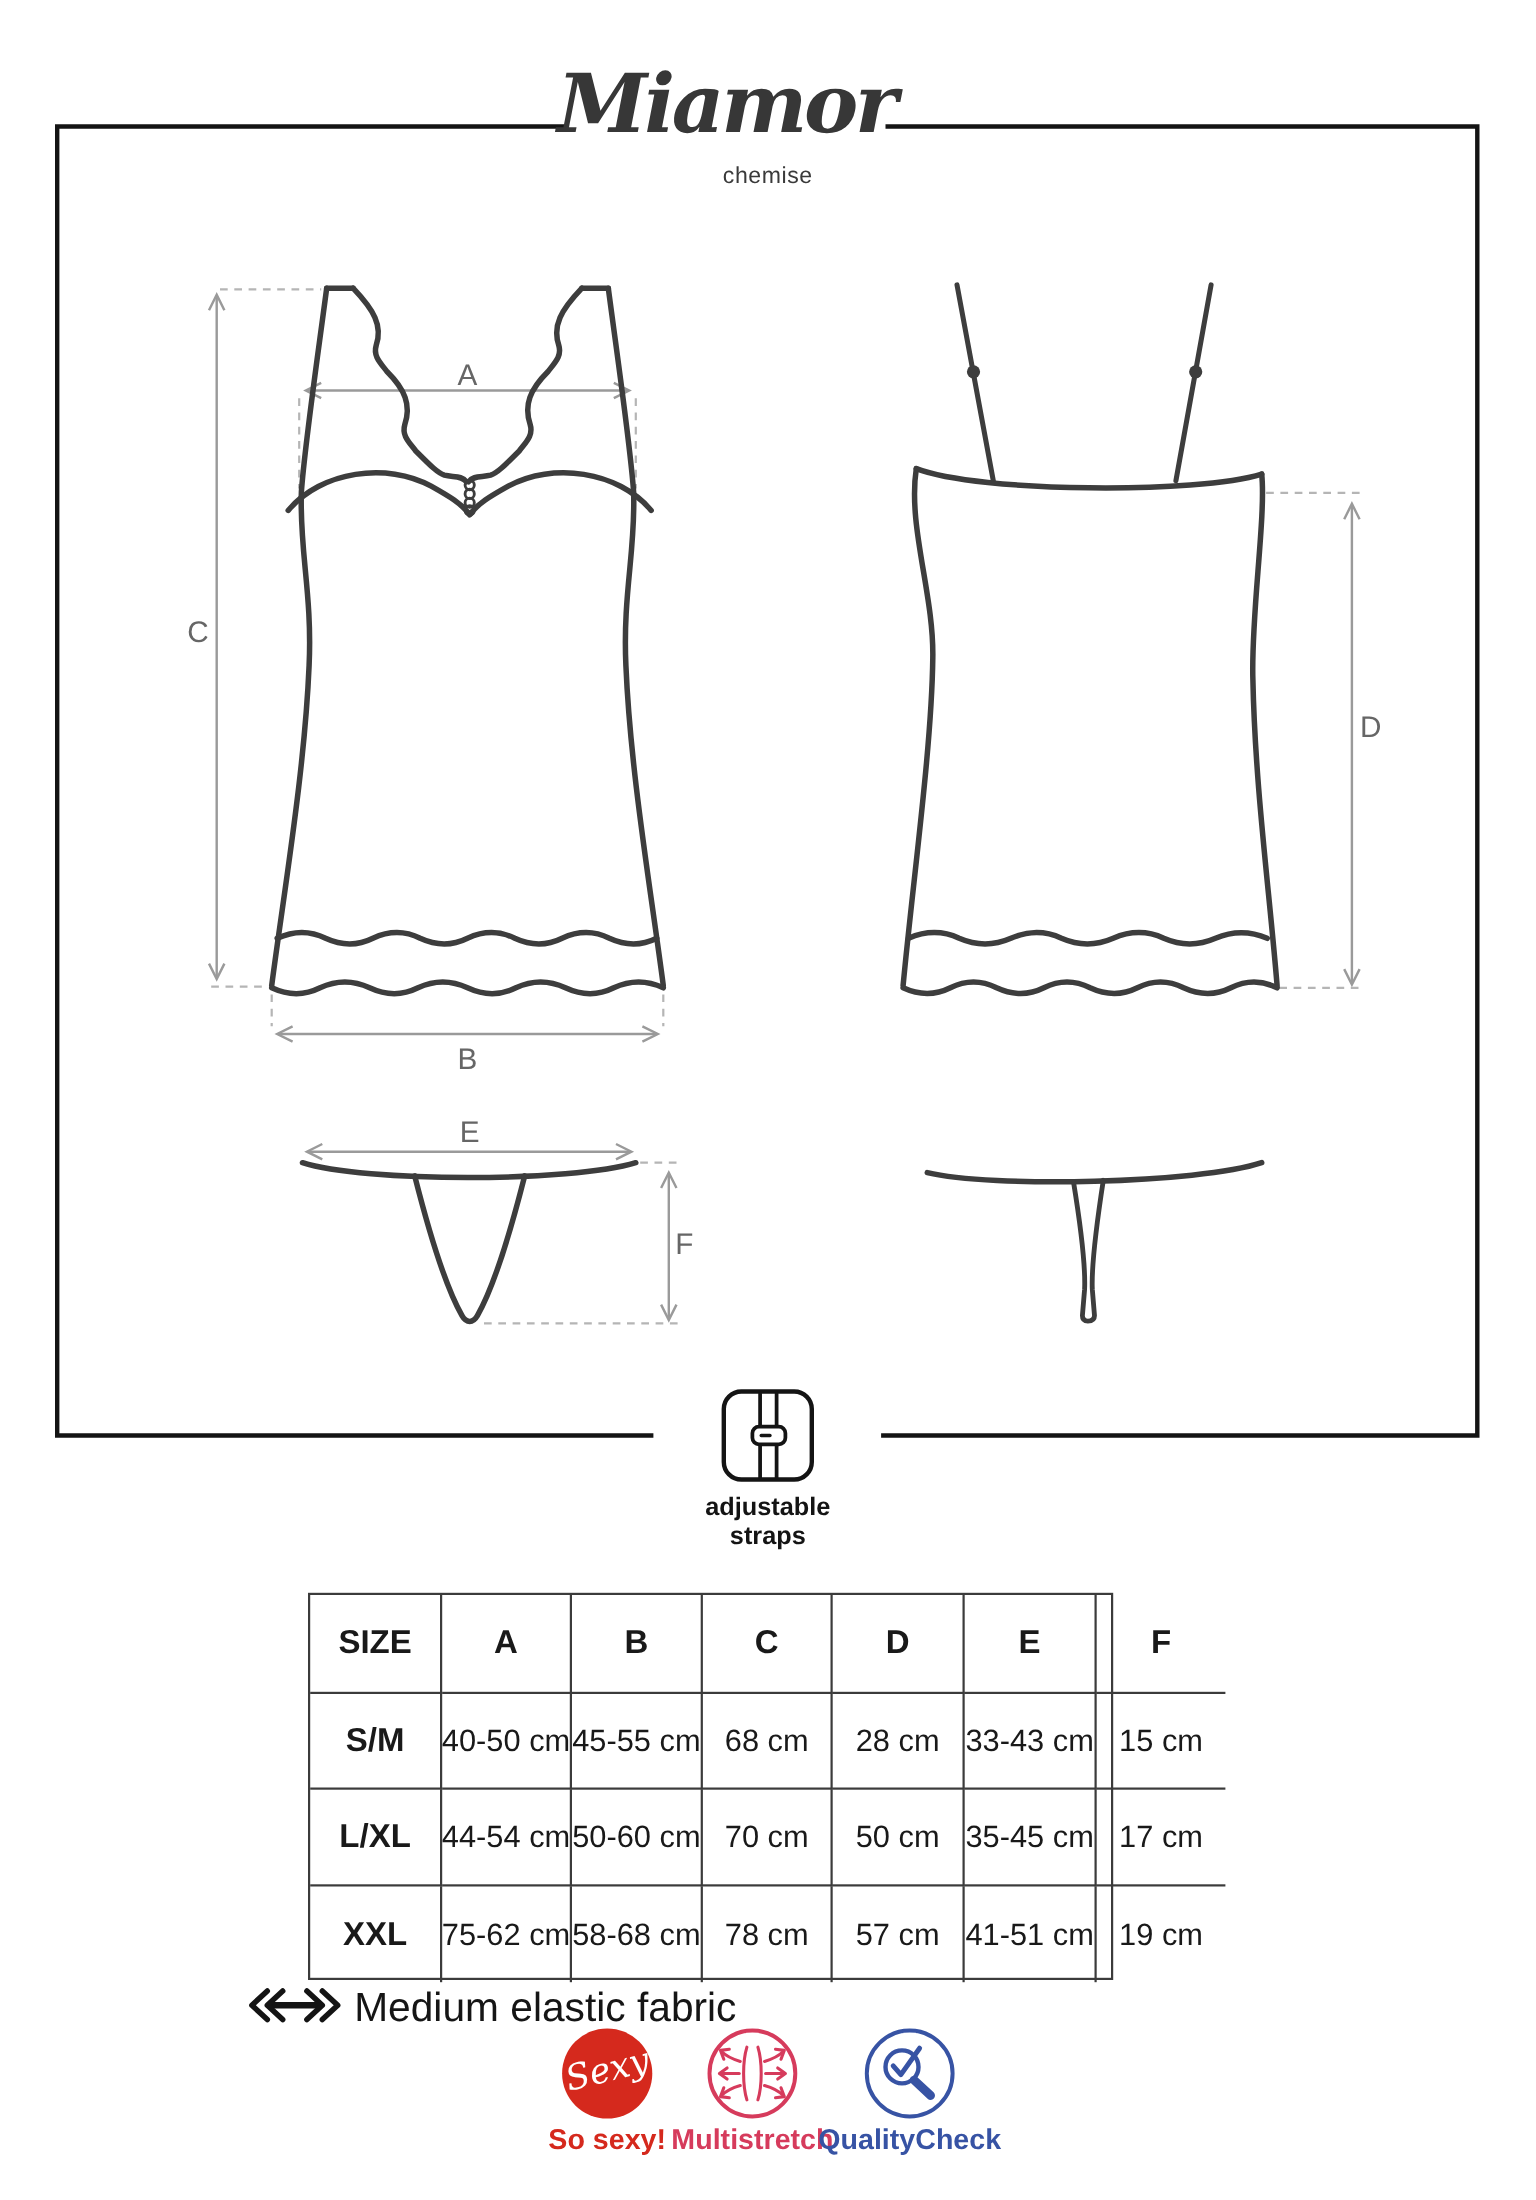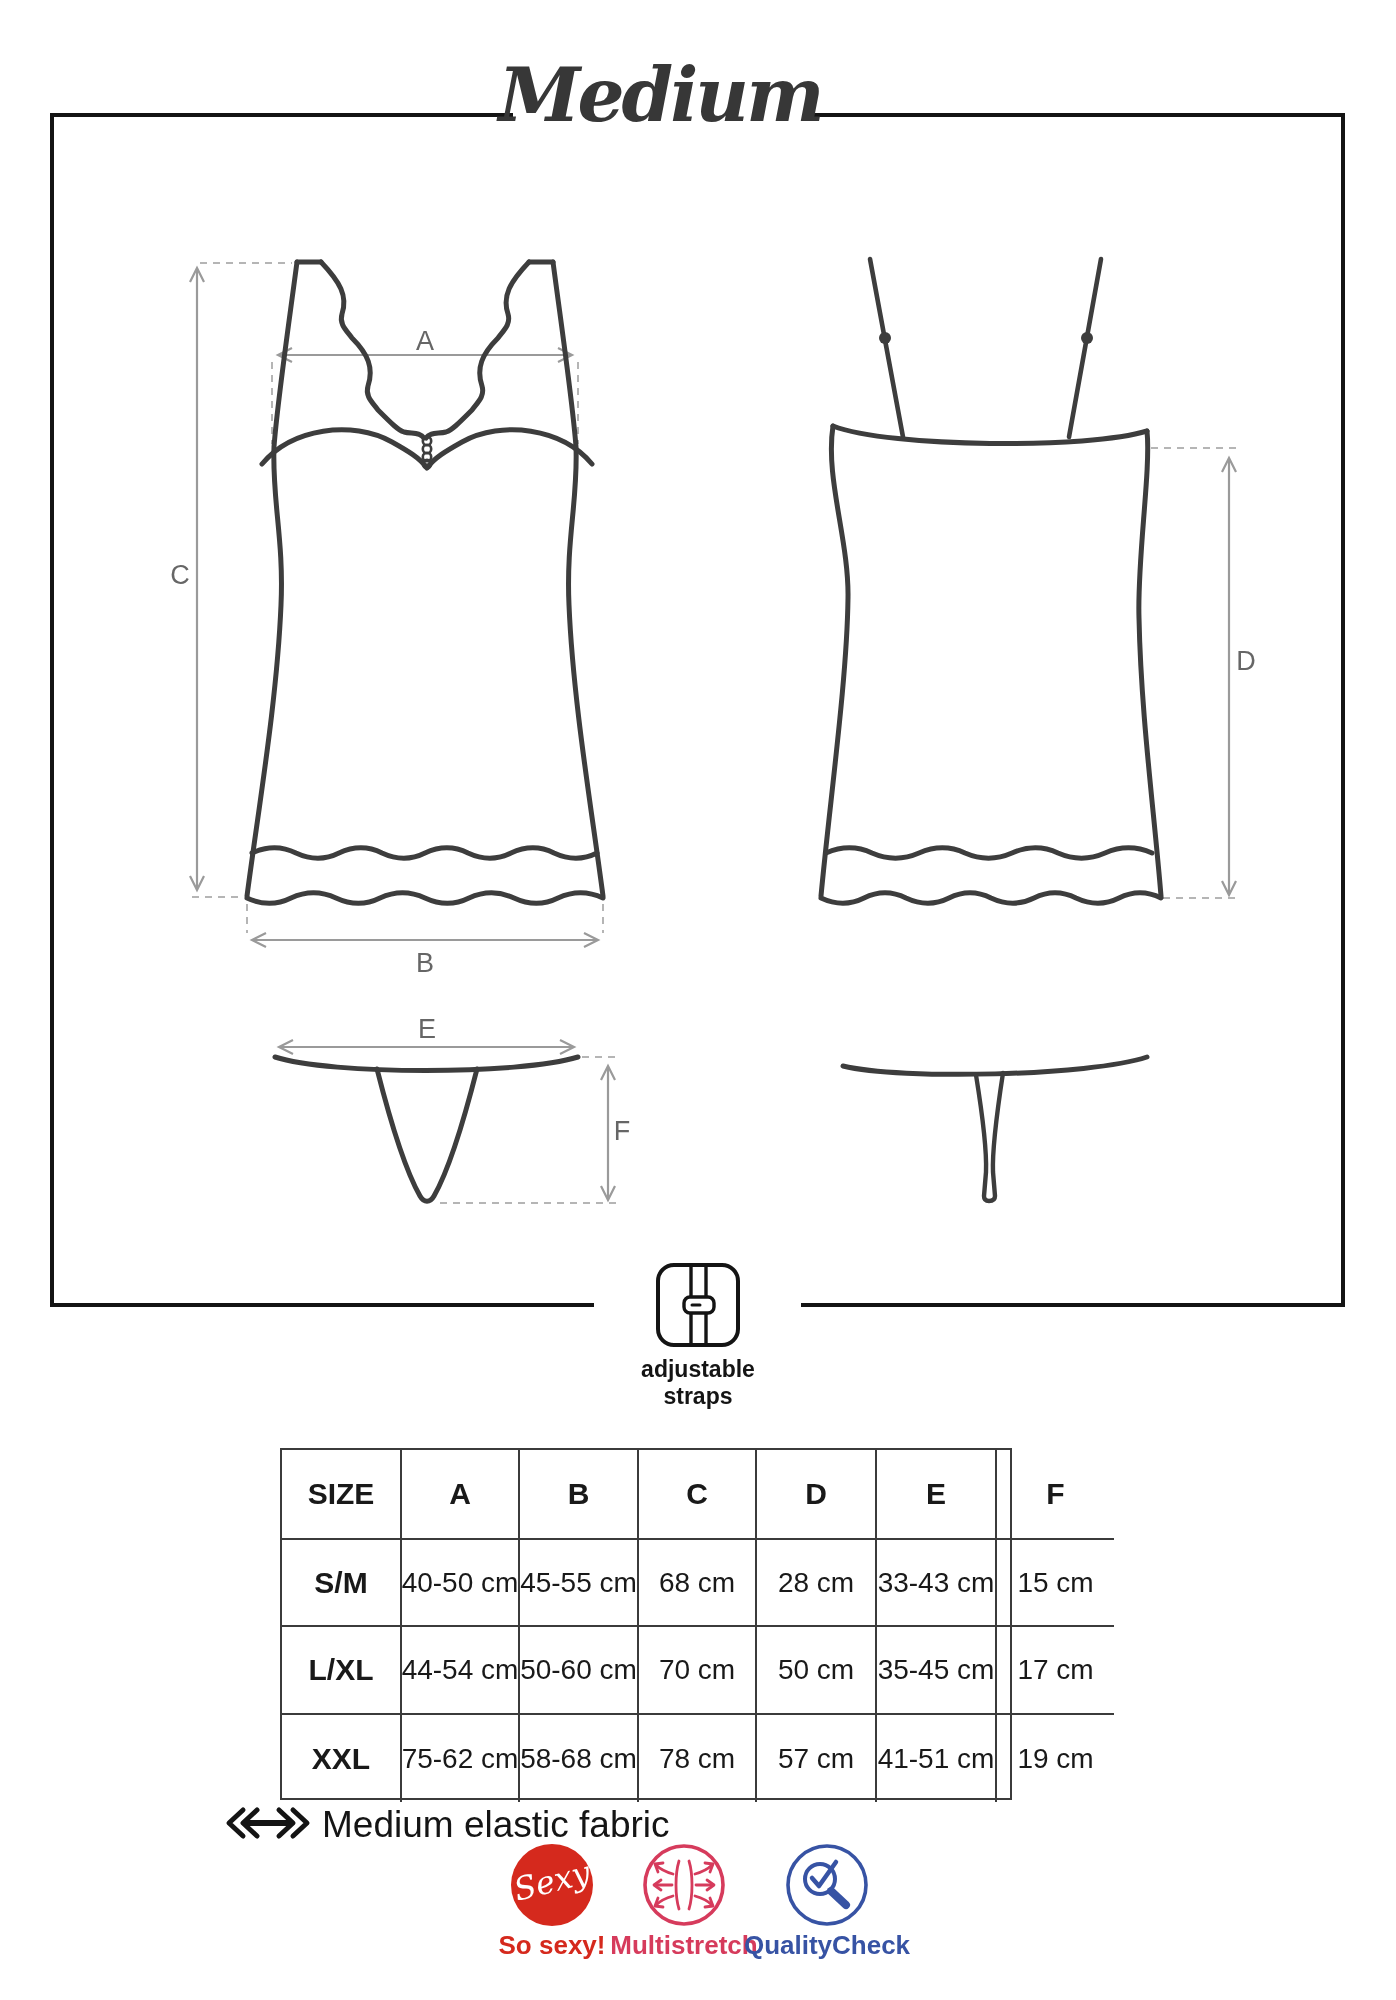--- a/index.html
+++ b/index.html
@@ -178,21 +178,22 @@
     </g>
 
     <g fill="none" stroke="#3753a4" stroke-linecap="round" stroke-linejoin="round">
       <circle cx="827" cy="1885" r="39" stroke-width="3.6"></circle>
       <circle cx="820" cy="1879" r="15" stroke-width="4"></circle>
       <path d="M 831,1891 L 846,1905" stroke-width="8"></path>
       <path d="M 812,1878 L 819,1886 L 836,1862" stroke-width="4.5"></path>
     </g>
   </svg>
 
-  <div class="abs logo">Medium</div>
+  <div class="abs logo">Miamor</div>
+  <div class="abs subtitle">chemise</div>
 
   <div class="abs mlabel" style="left:405px;top:326px;">A</div>
   <div class="abs mlabel" style="left:405px;top:948px;">B</div>
   <div class="abs mlabel" style="left:160px;top:560px;">C</div>
   <div class="abs mlabel" style="left:1226px;top:646px;">D</div>
   <div class="abs mlabel" style="left:407px;top:1014px;">E</div>
   <div class="abs mlabel" style="left:602px;top:1116px;">F</div>
 
   <div class="abs straps-caption">adjustable
 straps</div>

